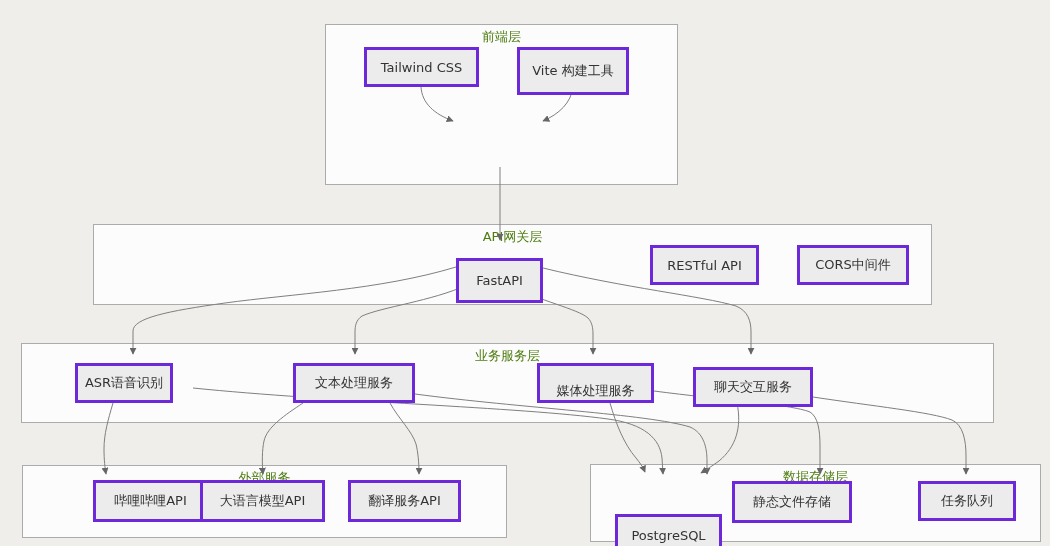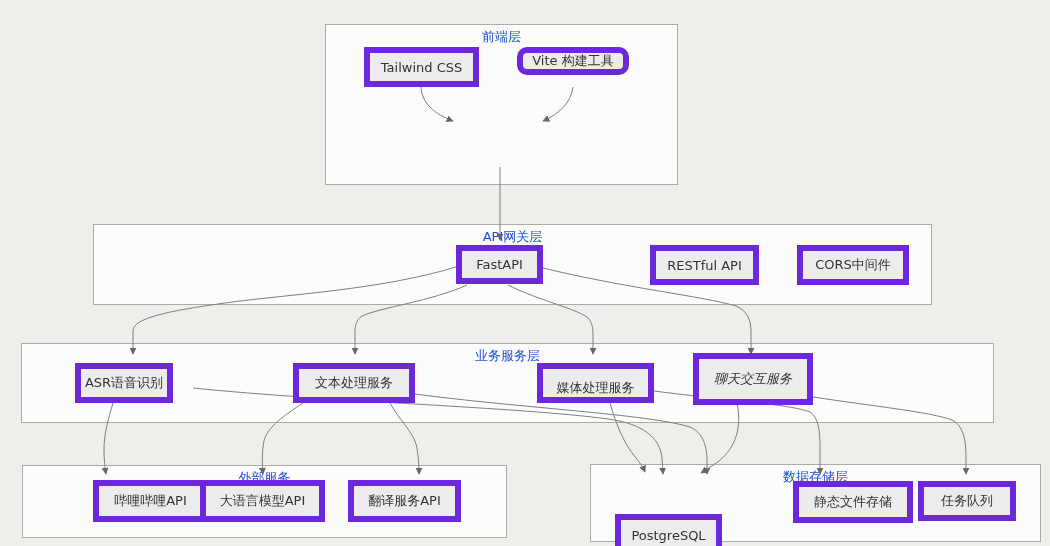--- a/index.html
+++ b/index.html
@@ -22,37 +22,37 @@
     border: 1px solid #ababab;
     box-sizing: border-box;
     z-index: 1;
   }
   .layer-title {
     position: absolute;
     top: 3px;
     left: 50%;
     transform: translateX(-50%);
     font-size: 13px;
-    color: #1d4ed8;
+    color: #4d7c0f;
     white-space: nowrap;
     z-index: 2;
   }
   #edge-svg {
     position: absolute;
     left: 0;
     top: 0;
     width: 1050px;
     height: 546px;
     z-index: 3;
     pointer-events: none;
   }
   .node {
     position: absolute;
     background: #ececec;
-    border: 6px solid #6d28d9;
+    border: 3px solid #6d28d9;
     box-sizing: border-box;
     display: flex;
     align-items: center;
     justify-content: center;
     font-size: 13px;
     color: #333333;
     white-space: nowrap;
     z-index: 4;
   }
 </style>
@@ -103,60 +103,60 @@
         <path d="M610,403 C616,424 624,444 636,458 C640,463 643,467 645,472" marker-end="url(#arrow)"></path>
         <path d="M654,391 C722,400 790,404 810,412 C818,417 820,430 820,446 L820,474" marker-end="url(#arrow)"></path>
         <path d="M737,403 C742,427 736,447 719,461 C712,466 706,470 701,473" marker-end="url(#arrow)"></path>
         <path d="M813,397 C872,406 931,412 952,420 C963,425 966,440 966,456 L966,474" marker-end="url(#arrow)"></path>
       </g>
   </svg>
 
   <div class="node" style="left:364px; top:47px; width:115px; height:40px;">
     <span>Tailwind CSS</span>
   </div>
-  <div class="node" style="left:517px; top:47px; width:112px; height:28px;border-radius:10px;">
+  <div class="node" style="left:517px; top:47px; width:112px; height:48px;">
     <span>Vite 构建工具</span>
   </div>
 
-  <div class="node" style="left:456px; top:245px; width:87px; height:39px;">
+  <div class="node" style="left:456px; top:258px; width:87px; height:45px;">
     <span>FastAPI</span>
   </div>
   <div class="node" style="left:650px; top:245px; width:109px; height:40px;">
     <span>RESTful API</span>
   </div>
   <div class="node" style="left:797px; top:245px; width:112px; height:40px;">
     <span>CORS中间件</span>
   </div>
 
   <div class="node" style="left:75px; top:363px; width:98px; height:40px;">
     <span>ASR语音识别</span>
   </div>
   <div class="node" style="left:293px; top:363px; width:122px; height:40px;justify-content:center;">
     <span>文本处理服务</span>
   </div>
   <div class="node" style="left:537px; top:363px; width:117px; height:40px;align-items:flex-end;">
     <span>媒体处理服务</span>
   </div>
-  <div class="node" style="left:693px; top:353px; width:120px; height:52px;font-style:italic;">
+  <div class="node" style="left:693px; top:367px; width:120px; height:40px;">
     <span>聊天交互服务</span>
   </div>
 
   <div class="node" style="left:50px; top:480px; width:115px; height:42px;margin-left:43px;">
     <span>哔哩哔哩API</span>
   </div>
   <div class="node" style="left:200px; top:480px; width:125px; height:42px;">
     <span>大语言模型API</span>
   </div>
   <div class="node" style="left:348px; top:480px; width:113px; height:42px;">
     <span>翻译服务API</span>
   </div>
 
   <div class="node" style="left:615px; top:481px; width:107px; height:42px;margin-top:33px;">
     <span>PostgreSQL</span>
   </div>
-  <div class="node" style="left:793px; top:481px; width:120px; height:42px;">
+  <div class="node" style="left:732px; top:481px; width:120px; height:42px;">
     <span>静态文件存储</span>
   </div>
   <div class="node" style="left:918px; top:481px; width:98px; height:40px;">
     <span>任务队列</span>
   </div>
 
 </div>
 
 </body></html>

